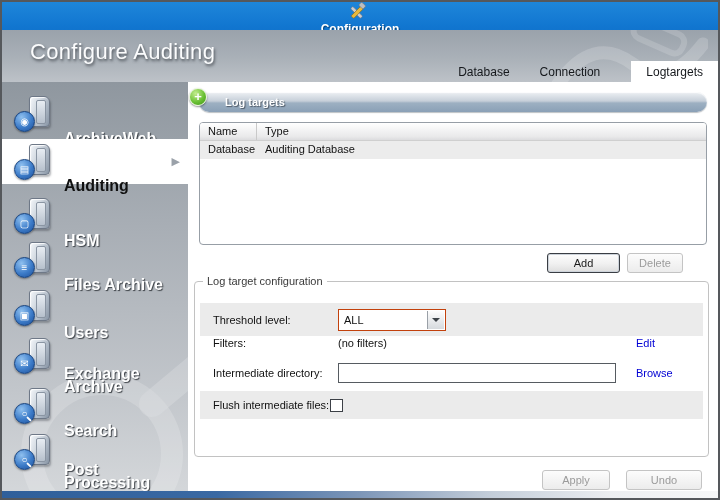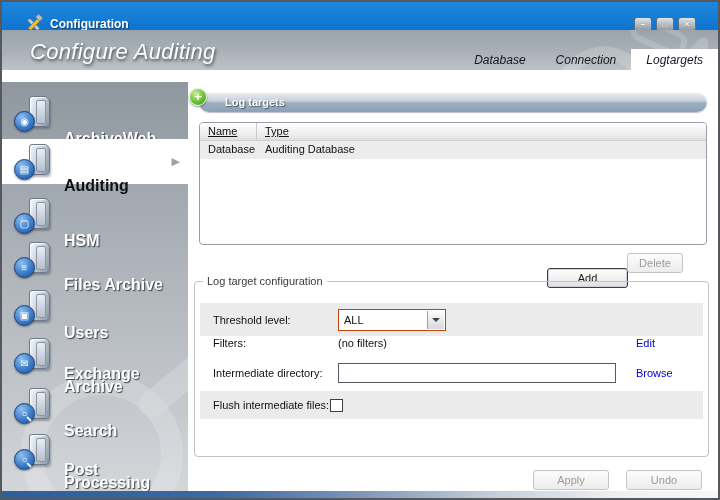--- a/index.html
+++ b/index.html
@@ -6,52 +6,51 @@
   html,body { width:720px; height:500px; font-family:"Liberation Sans", sans-serif; }
   .window {
     position:relative; width:720px; height:500px;
     border:2px solid #55585c; background:#fff; overflow:hidden;
   }
 
   
   .titlebar {
     position:absolute; left:0; top:0; right:0; height:44px;
     background:linear-gradient(180deg,#1e86da 0%,#1176d0 55%,#0d6cc4 100%);
-    display:flex; align-items:center; padding:0 22px;
+    display:flex; align-items:center; padding:0 6px;flex-direction:column;
   }
   .app-icon { width:20px; height:20px; margin-right:6px; display:inline-block; }
   .title-text { color:#fff; font-size:12px; font-weight:bold; text-shadow:1px 1px 1px rgba(0,0,0,.45); }
   .win-controls { margin-left:auto; display:flex; gap:4px; }
   .winbtn {
     width:18px; height:15px; font-size:9px; line-height:12px; color:#fff; font-weight:bold;
     background:linear-gradient(180deg,#e3e6e9 0%,#b9bec4 45%,#8f969e 100%);
     border:1px solid #5f6d7c; border-radius:3px; cursor:pointer;
     text-shadow:0 0 1px #555; padding:0;
   }
 
   
   .header {
-    position:absolute; left:0; top:28px; right:0; height:40px;
+    position:absolute; left:0; top:28px; right:0; height:52px;
     background:linear-gradient(180deg,#9aa2ab 0%,#aab1b8 55%,#bdc2c8 100%);
     overflow:hidden;
-    font-style:italic;
   }
   .header h1 {
     position:absolute; left:28px; top:9px; font-size:22px; font-weight:400;
     color:#fbfcfd; letter-spacing:.3px;
     text-shadow:1px 2px 3px rgba(45,50,56,.8);
   }
   .watermark { position:absolute; opacity:.35; pointer-events:none; }
 
   .tabs { position:absolute; right:0; bottom:0; display:flex; height:21px; }
   .tab {
     padding:0 15px; font-size:12px; color:#15181c; display:flex; align-items:center;
     cursor:pointer;
   }
-  .tab.active { background:#fff; font-weight:400; }
+  .tab.active { background:#fff; font-weight:400;margin-left:16px; }
 
   
   .sidebar {
     position:absolute; left:0; top:80px; width:186px; height:412px;
     background:linear-gradient(180deg,#8f979f 0%,#a8aeb5 35%,#c2c6cb 75%,#d4d7da 100%);
     overflow:hidden;
   }
   .side-item {
     position:absolute; left:0; width:186px; height:44px;
     display:flex; align-items:center; cursor:pointer;
@@ -106,38 +105,38 @@
     background:radial-gradient(circle at 35% 28%,#c3ec8f 0%,#6bc135 55%,#3d9018 100%);
     border:1px solid #e8f5da; color:#fff; font-weight:bold; font-size:13px; line-height:16px;
     text-align:center; box-shadow:0 1px 2px rgba(0,0,0,.45); cursor:pointer;
   }
 
   .lt-table {
     position:absolute; left:11px; top:40px; width:508px; height:123px;
     border:1px solid #979ea6; border-radius:4px; background:#fff; overflow:hidden;
     font-size:11px; color:#111;
   }
-  .lt-thead { display:flex; height:18px; background:linear-gradient(180deg,#ffffff,#e9e9ea 80%,#dcdcde); border-bottom:1px solid #cfcfcf;text-decoration:underline; }
+  .lt-thead { display:flex; height:18px; background:linear-gradient(180deg,#ffffff,#e9e9ea 80%,#dcdcde); border-bottom:1px solid #cfcfcf; }
   .lt-th { padding:2px 8px; }
   .lt-th.name { width:57px; border-right:1px solid #c9c9c9; }
   .lt-row { display:flex; height:18px; background:#ececec; cursor:pointer; }
   .lt-td { padding:2px 8px; }
   .lt-td.name { width:57px; }
 
   .btn {
     position:absolute; height:20px; font-size:11px; color:#1a1a1a; text-align:center;
     background:linear-gradient(180deg,#fefefe 0%,#f0f0f0 55%,#dedede 100%);
     border:1px solid #8c9097; border-radius:3px; cursor:pointer;
     font-family:"Liberation Sans", sans-serif;
   }
   .btn.default { border-color:#3a3e44; box-shadow:inset 0 0 0 1px #cdd3da; }
   .btn:disabled { color:#9b9b9b; border-color:#c4c4c4; background:linear-gradient(180deg,#fcfcfc,#ececec); cursor:default; }
-  #btn-add { left:359px; top:186px; width:81px; }
+  #btn-add { left:359px; top:171px; width:73px; }
   #btn-delete { left:439px; top:171px; width:56px; }
-  #btn-apply { left:345px; top:388px; width:76px; }
+  #btn-apply { left:354px; top:388px; width:68px; }
   #btn-undo { left:438px; top:388px; width:76px; }
 
   fieldset.cfg {
     position:absolute; left:6px; top:193px; width:515px; height:182px;
     border:1px solid #c2c2c2; border-radius:4px;
   }
   fieldset.cfg legend { font-size:11px; color:#3a3a3a; margin-left:8px; padding:0 4px; }
   .cfg-row { position:absolute; left:5px; width:503px; display:flex; align-items:center; font-size:11px; color:#111; }
   .cfg-row.band { background:#ebebeb; }
   .cfg-row .lab { margin-left:13px; width:120px; }

